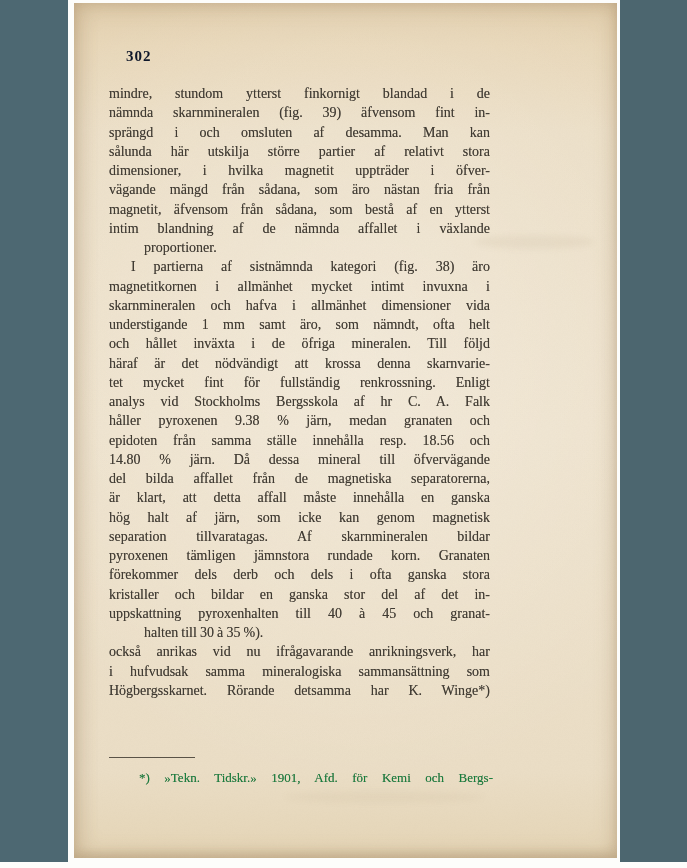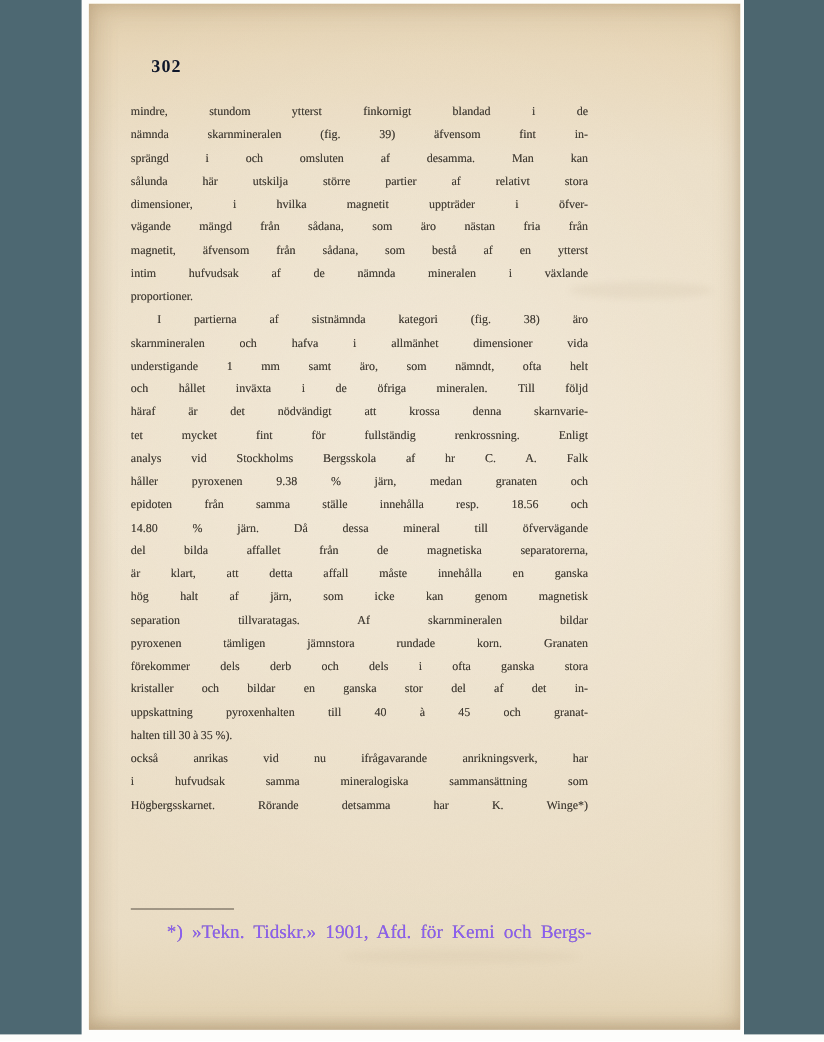--- a/index.html
+++ b/index.html
@@ -24,38 +24,38 @@
   .grain{position:absolute;left:0;top:0;opacity:0.05;pointer-events:none;}
   .smudge{position:absolute;filter:blur(3px);opacity:0.07;background:#8a7350;border-radius:50%;}
   .smudge.a{left:400px;top:232px;width:120px;height:14px;}
   .smudge.b{left:210px;top:788px;width:200px;height:12px;opacity:0.05;}
   .page-number{
     position:absolute;left:126px;top:48px;
     font-size:15px;font-weight:bold;letter-spacing:1px;color:#0f172a;
   }
   .text-block{
     position:absolute;left:109px;top:84px;width:381px;
-    color:#403b33;font-size:10px;
+    color:#403b33;font-size:14px;
     text-shadow:0 0 0.5px rgba(64,59,51,0.55);
     word-spacing:-0.4px;
   }
   .line{
     height:19.25px;line-height:19.25px;
     text-align:justify;text-align-last:justify;
     overflow:hidden;white-space:nowrap;
   }
-  .line.last{text-align-last:left;}
+  .line.last{text-align-last:left;margin-left:35px;}
   .line.indent{text-indent:22px;}
   .footnote-rule{
     position:absolute;left:109px;top:757px;width:86px;height:0;
     border-top:1.4px solid rgba(64,58,48,0.85);
   }
   .footnote{
     position:absolute;left:109px;top:768px;width:384px;
-    color:#8b5cf6;font-size:16px;
+    color:#15803d;font-size:13px;
     text-shadow:0 0 0.5px rgba(64,59,51,0.5);
     word-spacing:-0.3px;
   }
   .footnote .line{height:20px;line-height:20px;}
   .footnote .line.fn-indent{text-indent:30px;}
   em{font-style:italic;}
 </style>
 </head>
 <body>
 
@@ -78,23 +78,24 @@
   <div class="page-number">302</div>
 
   <div class="text-block">
       <div class="line">mindre, stundom ytterst finkornigt blandad i de</div>
       <div class="line">nämnda skarnmineralen (fig. 39) äfvensom fint in-</div>
       <div class="line">sprängd i och omsluten af desamma. Man kan</div>
       <div class="line">sålunda här utskilja större partier af relativt stora</div>
       <div class="line">dimensioner, i hvilka magnetit uppträder i öfver-</div>
       <div class="line">vägande mängd från sådana, som äro nästan fria från</div>
       <div class="line">magnetit, äfvensom från sådana, som bestå af en ytterst</div>
-      <div class="line">intim hufvudsak af de nämnda mineralen i växlande</div>
+      <div class="line">intim blandning af de nämnda affallet i växlande</div>
       <div class="line last">proportioner.</div>
       <div class="line indent">I partierna af sistnämnda kategori (fig. 38) äro</div>
+      <div class="line">magnetitkornen i allmänhet mycket intimt invuxna i</div>
       <div class="line">skarnmineralen och hafva i allmänhet dimensioner vida</div>
       <div class="line">understigande 1 mm samt äro, som nämndt, ofta helt</div>
       <div class="line">och hållet inväxta i de öfriga mineralen.  Till följd</div>
       <div class="line">häraf är det nödvändigt att krossa denna skarnvarie-</div>
       <div class="line">tet mycket fint för fullständig renkrossning.  Enligt</div>
       <div class="line">analys vid Stockholms Bergsskola af hr C. A. Falk</div>
       <div class="line">håller pyroxenen 9.38 % järn, medan granaten och</div>
       <div class="line">epidoten från samma ställe innehålla resp. 18.56 och</div>
       <div class="line">14.80 % järn.  Då dessa mineral till öfvervägande</div>
       <div class="line">del bilda affallet från de magnetiska separatorerna,</div>

